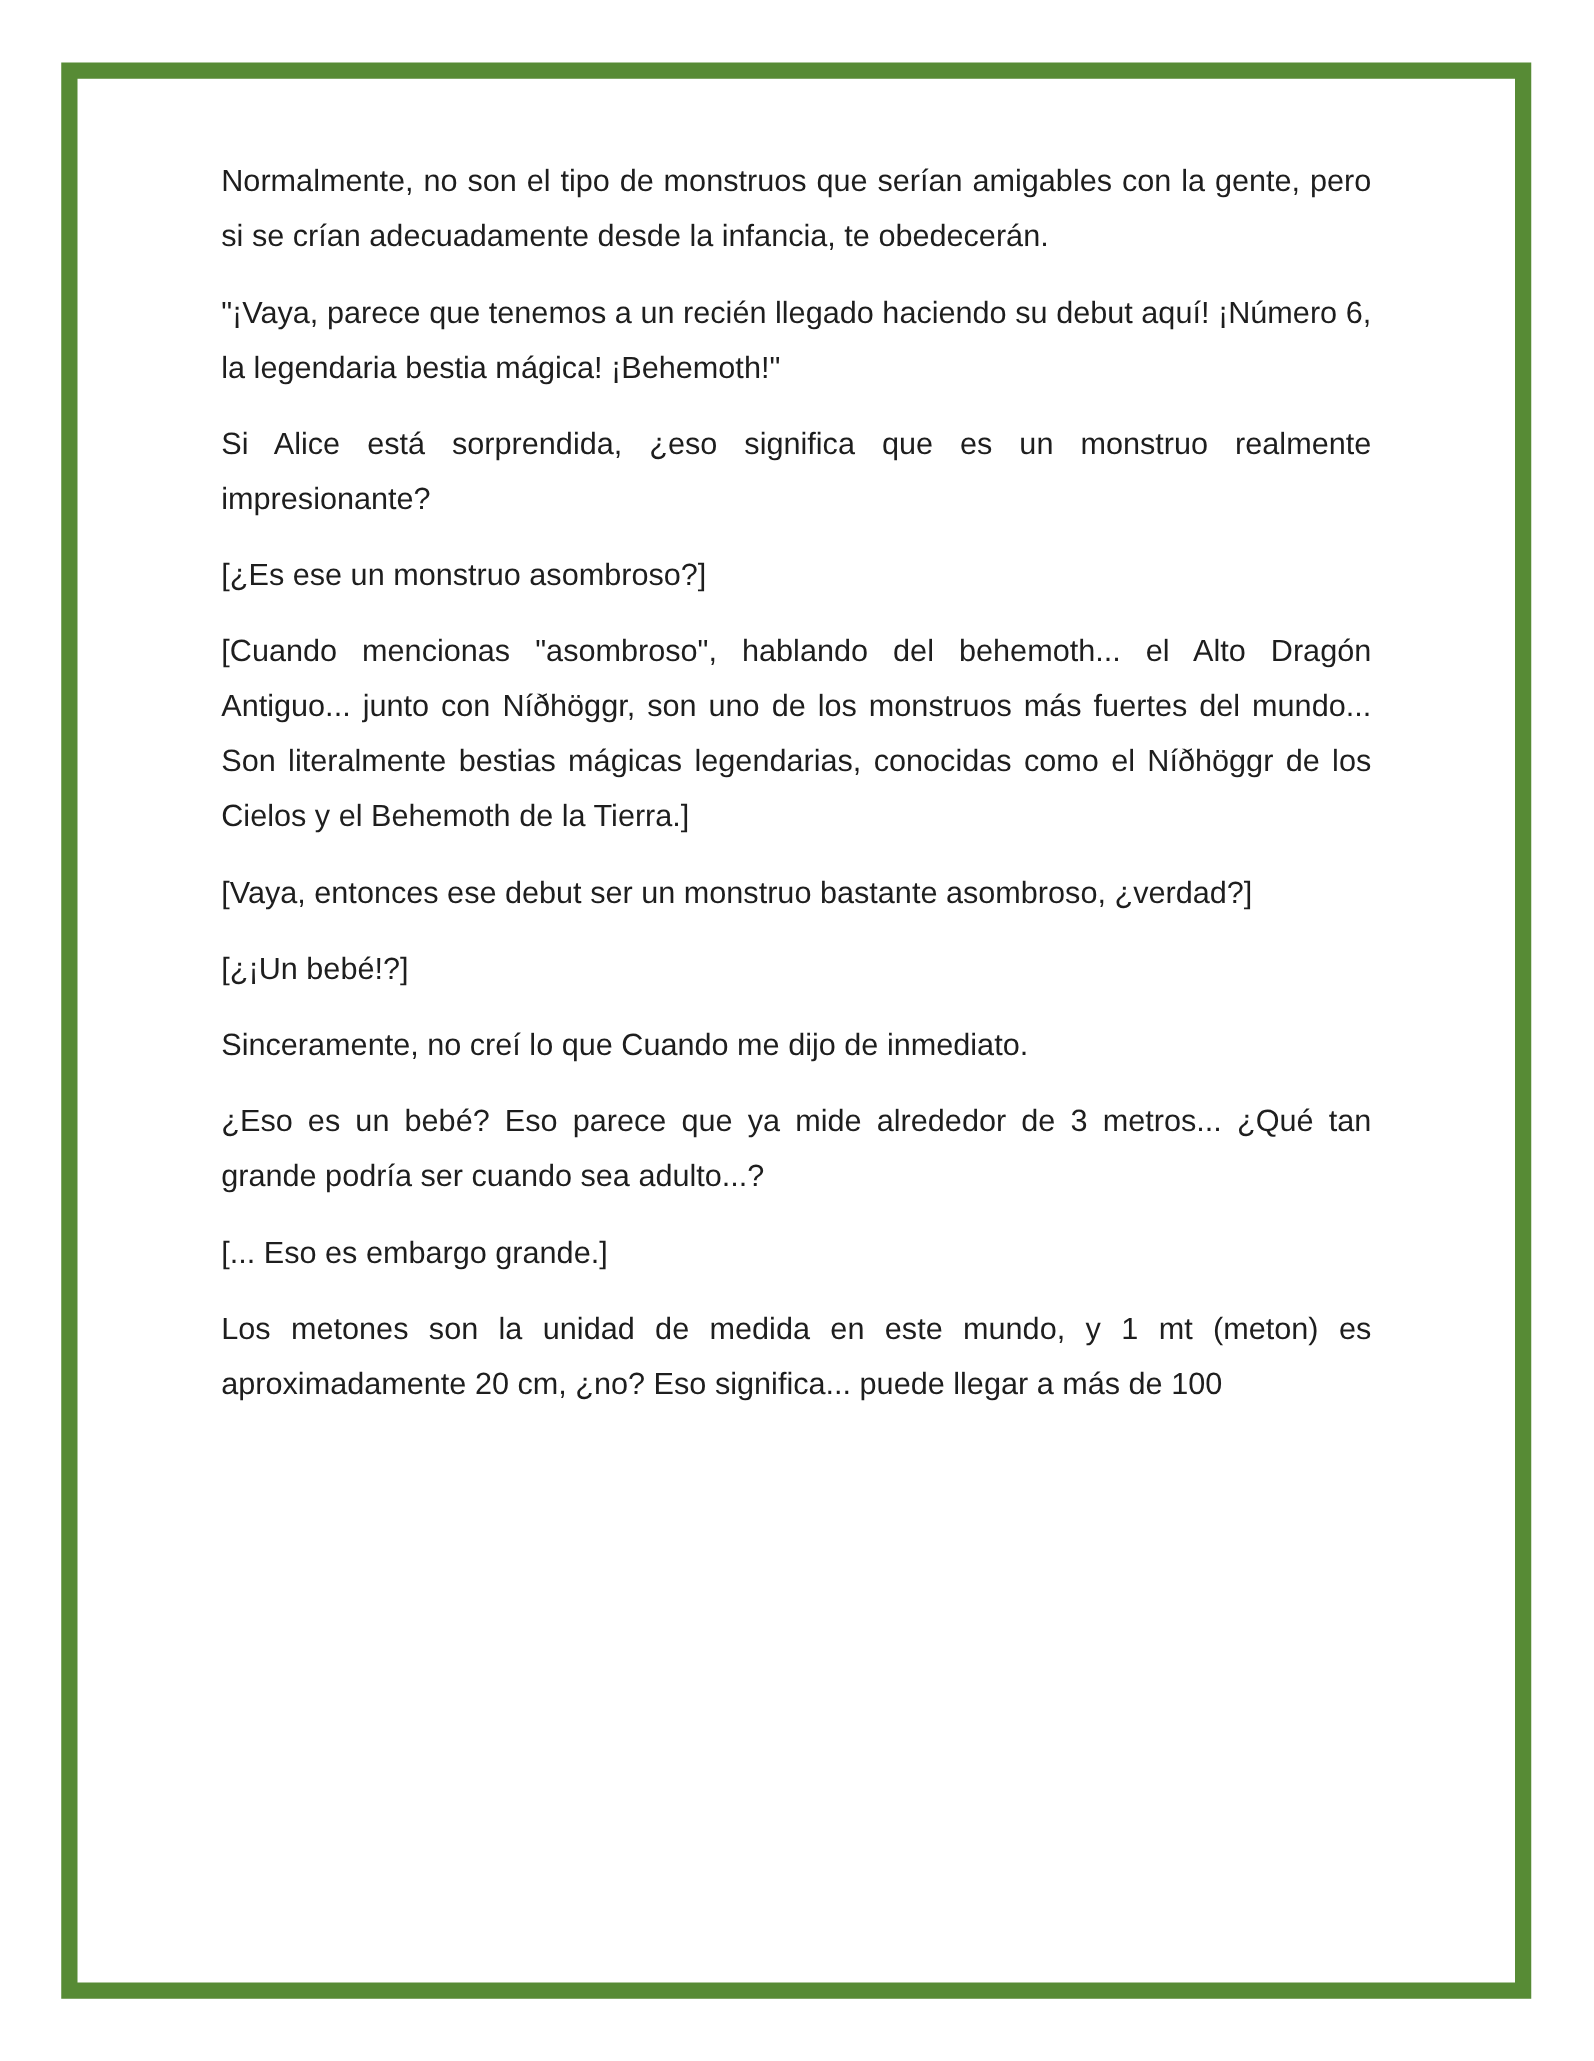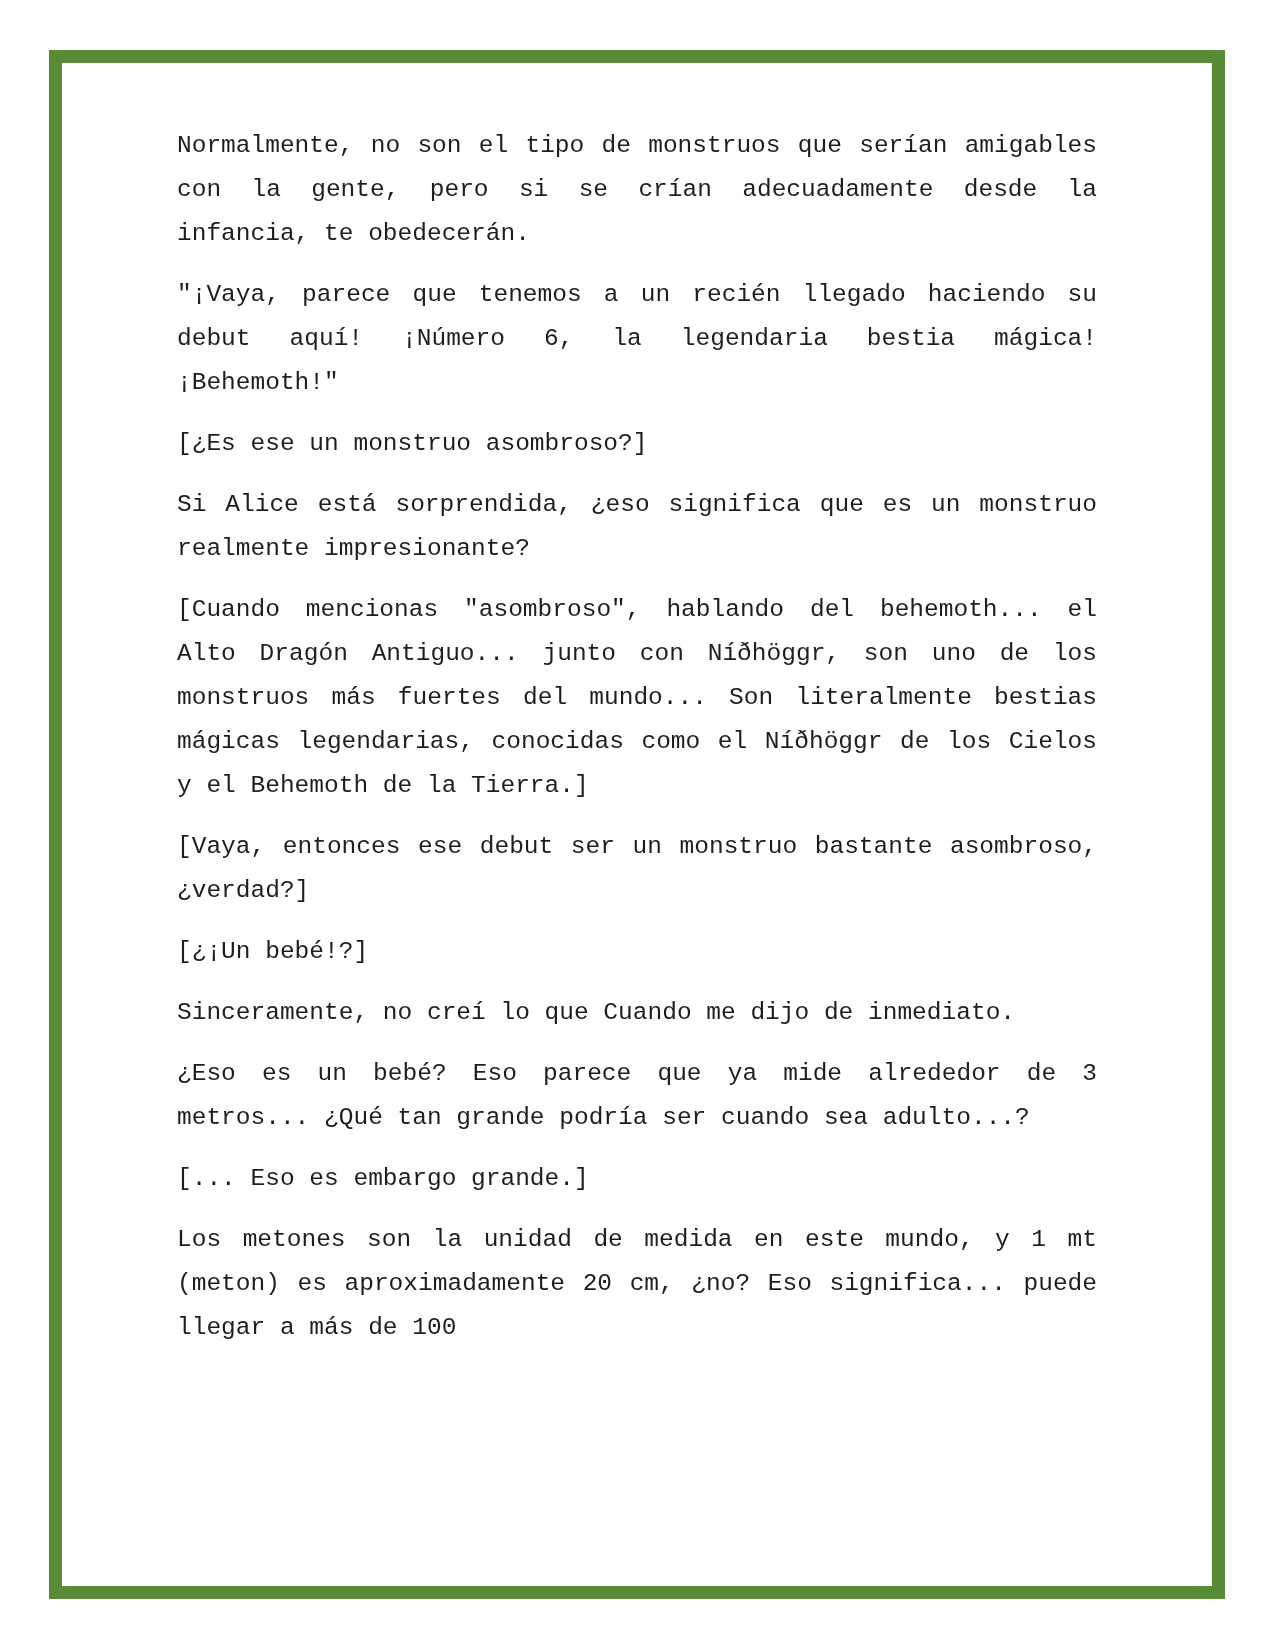--- a/index.html
+++ b/index.html
@@ -1,20 +1,20 @@
 <!DOCTYPE html>
 <html style="--frame-color: #578b35; --text-color: #1e1e1e; --page-bg: #ffffff;"><head>
 <meta charset="utf-8">
 <style>
   :root {
     --frame-color: #578b35;
     --text-color: #1e1e1e;
     --page-bg: #ffffff;
   }
-  * { box-sizing: border-box; font-family: Liberation Mono, monospace; }
+  * { box-sizing: border-box; }
   html, body {
     margin: 0;
     padding: 0;
     background: var(--page-bg);
   }
   body {
     width: 1275px;
     height: 1649px;
     position: relative;
     font-family: "Liberation Sans", sans-serif;
@@ -41,22 +41,22 @@
     text-justify: inter-word;
   }
 </style>
 </head>
 <body>
 
 <div class="page-frame">
   <div class="page-content">
     <p class="para">Normalmente, no son el tipo de monstruos que serían amigables con la gente, pero si se crían adecuadamente desde la infancia, te obedecerán.</p>
     <p class="para">"¡Vaya, parece que tenemos a un recién llegado haciendo su debut aquí! ¡Número 6, la legendaria bestia mágica! ¡Behemoth!"</p>
+    <p class="para">Si Alice está sorprendida, ¿eso significa que es un monstruo realmente impresionante?</p>
     <p class="para">[¿Es ese un monstruo asombroso?]</p>
-    <p class="para">Si Alice está sorprendida, ¿eso significa que es un monstruo realmente impresionante?</p>
     <p class="para">[Cuando mencionas "asombroso", hablando del behemoth... el Alto Dragón Antiguo... junto con Níðhöggr, son uno de los monstruos más fuertes del mundo... Son literalmente bestias mágicas legendarias, conocidas como el Níðhöggr de los Cielos y el Behemoth de la Tierra.]</p>
     <p class="para">[Vaya, entonces ese debut ser un monstruo bastante asombroso, ¿verdad?]</p>
     <p class="para">[¿¡Un bebé!?]</p>
     <p class="para">Sinceramente, no creí lo que Cuando me dijo de inmediato.</p>
     <p class="para">¿Eso es un bebé? Eso parece que ya mide alrededor de 3 metros... ¿Qué tan grande podría ser cuando sea adulto...?</p>
     <p class="para">[... Eso es embargo grande.]</p>
     <p class="para">Los metones son la unidad de medida en este mundo, y 1 mt (meton) es aproximadamente 20 cm, ¿no? Eso significa... puede llegar a más de 100</p>
   </div>
 </div>
 

